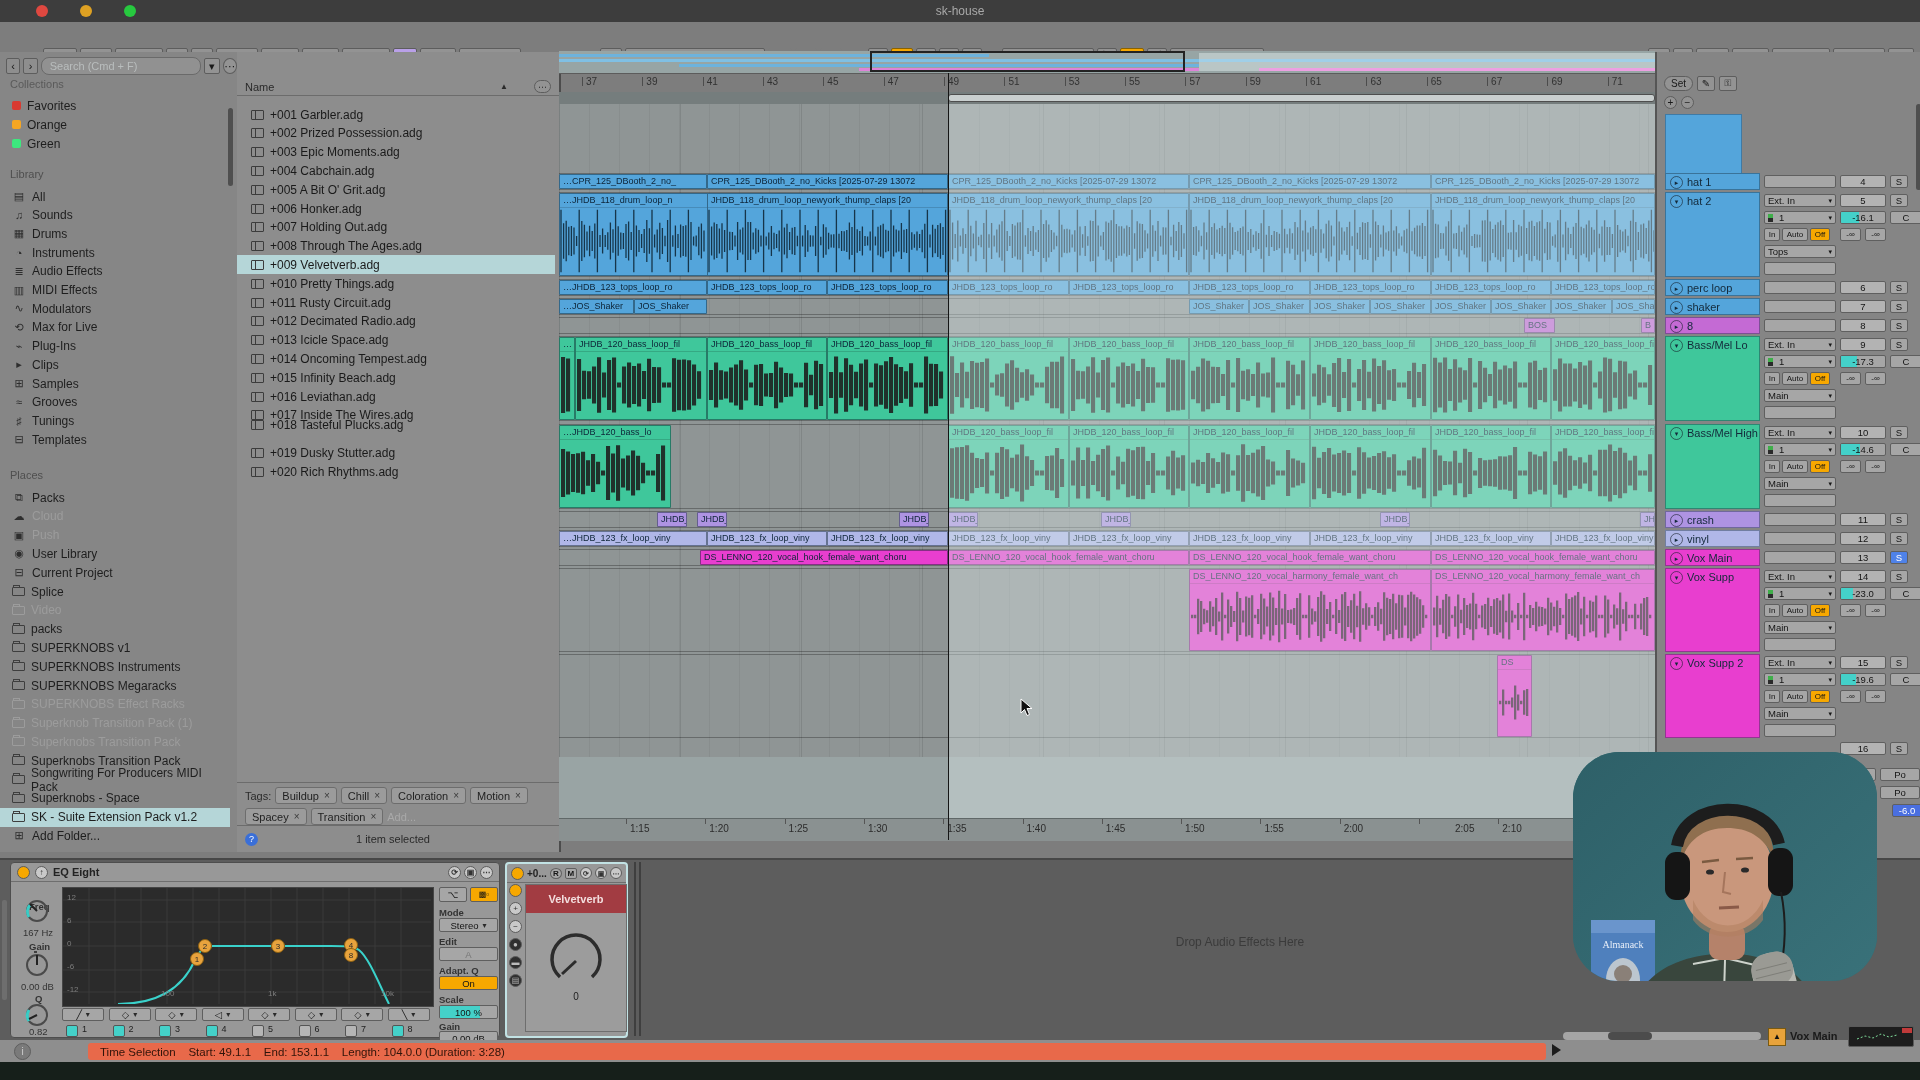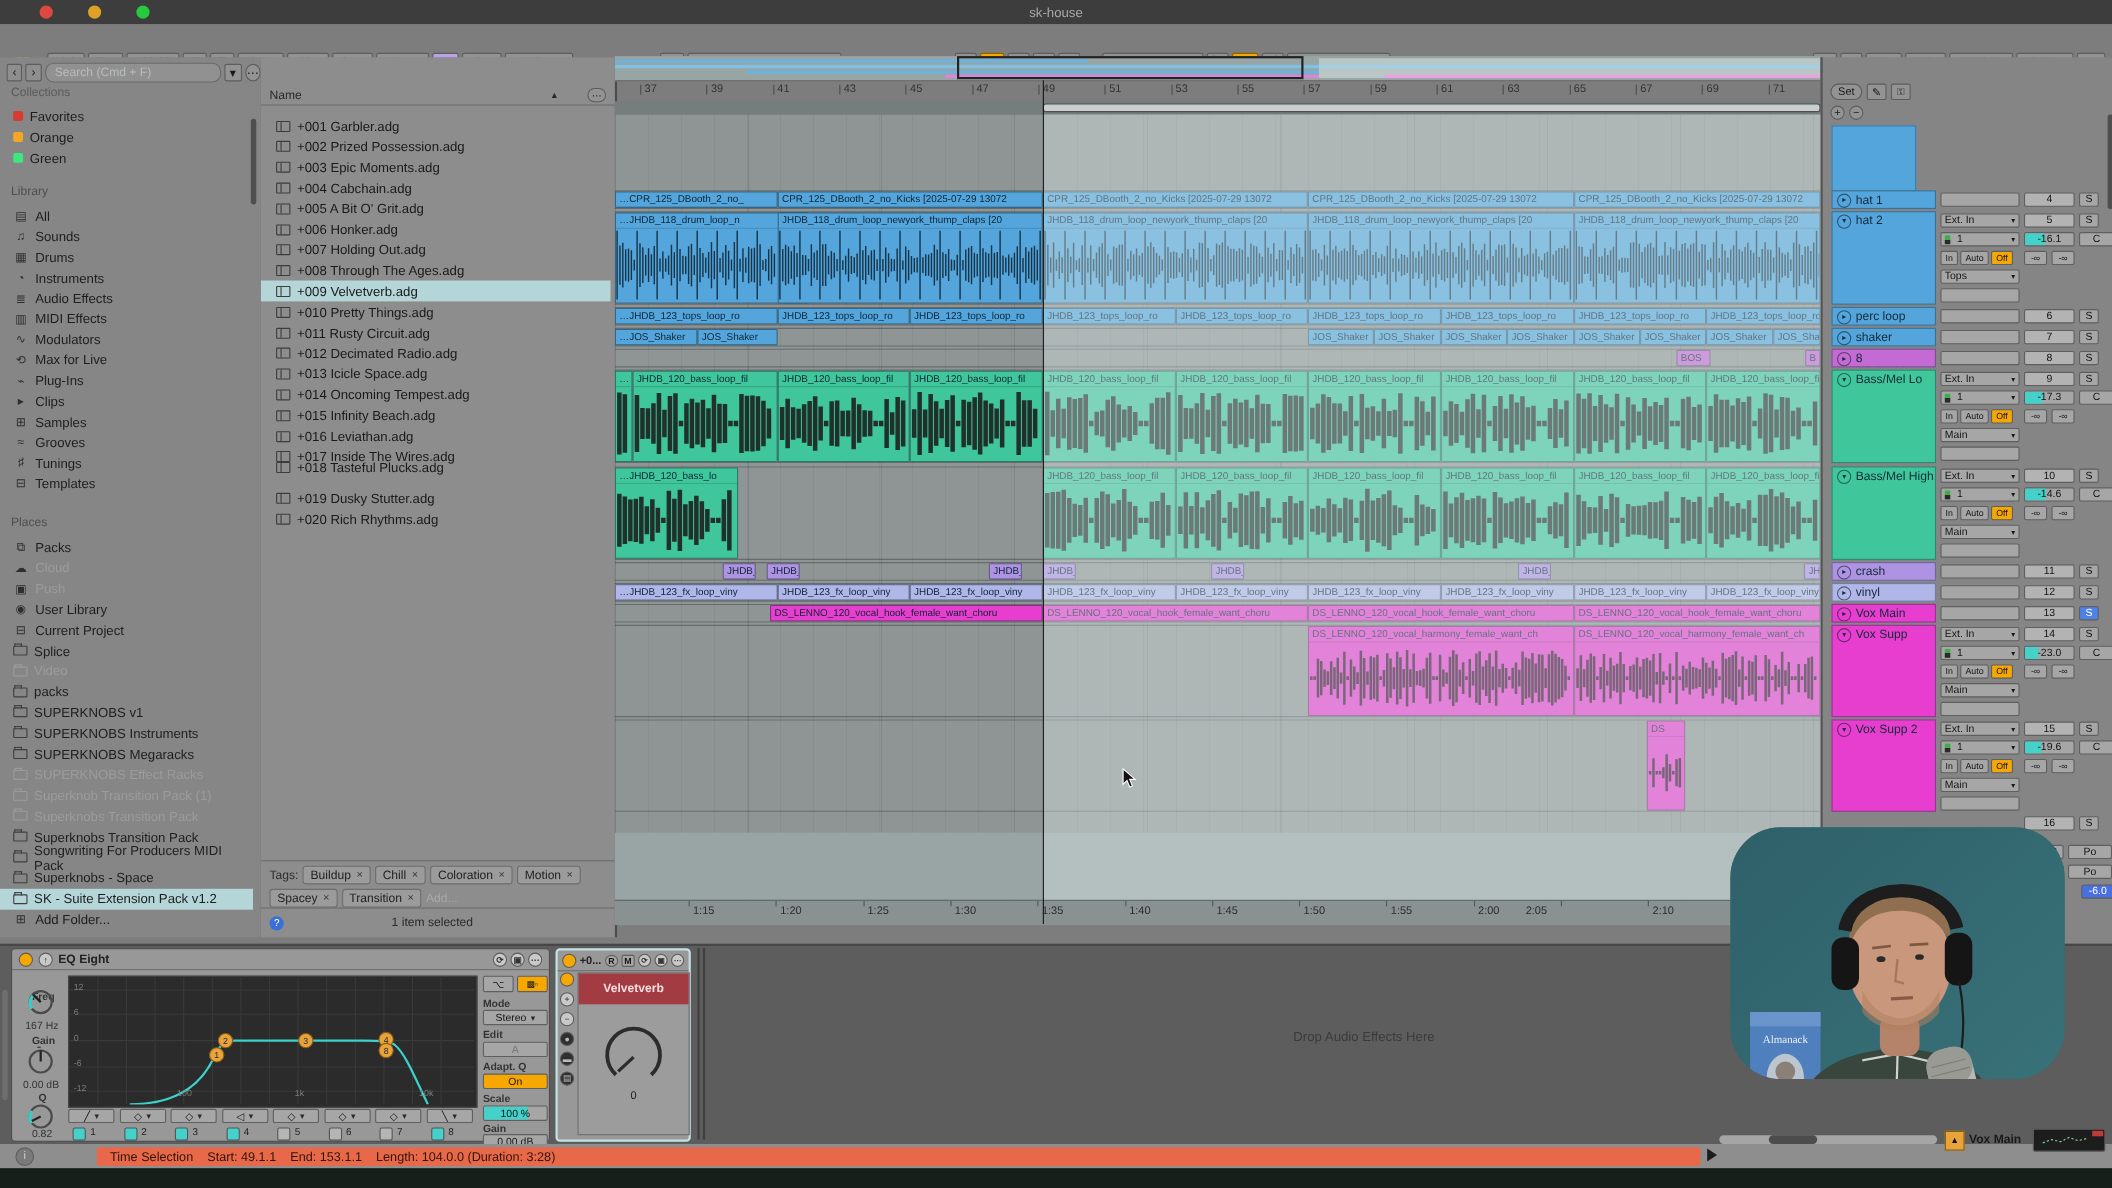--- a/index.html
+++ b/index.html
@@ -623,21 +623,21 @@
       <div class="tlabel" style="left: 467.5px;">1:40</div>
       <div class="tick" style="left: 463.5px;"></div>
       <div class="tlabel" style="left: 546.8px;">1:45</div>
       <div class="tick" style="left: 542.8px;"></div>
       <div class="tlabel" style="left: 626.1px;">1:50</div>
       <div class="tick" style="left: 622.1px;"></div>
       <div class="tlabel" style="left: 705.4px;">1:55</div>
       <div class="tick" style="left: 701.4px;"></div>
       <div class="tlabel" style="left: 784.7px;">2:00</div>
       <div class="tick" style="left: 780.7px;"></div>
-      <div class="tlabel" style="left: 828px;">2:05</div>
+      <div class="tlabel" style="left: 896px;">2:05</div>
       <div class="tick" style="left: 860px;"></div>
       <div class="tlabel" style="left: 943.3px;">2:10</div>
       <div class="tick" style="left: 939.3px;"></div>
       <div class="tlabel" style="left: 1022.6px;">2:15</div>
       <div class="tick" style="left: 1018.6px;"></div>
     </div>
 
   <div id="trackpanel">
     <div class="abs" style="left:7px;top:24px;display:flex;gap:4px;align-items:center;">
       <span class="btn" style="height:15px;border-radius:8px;font-size:10px;">Set</span>

